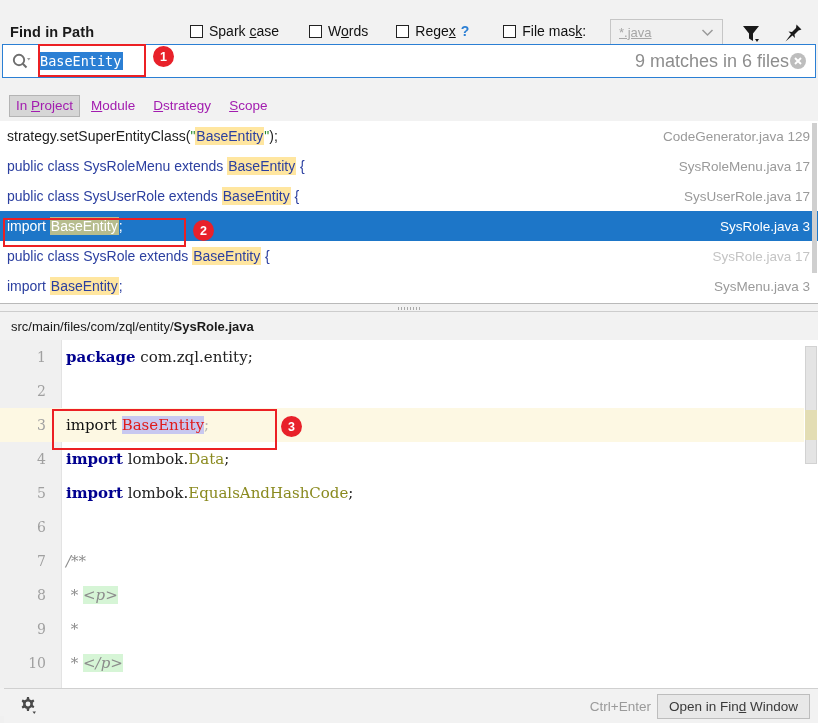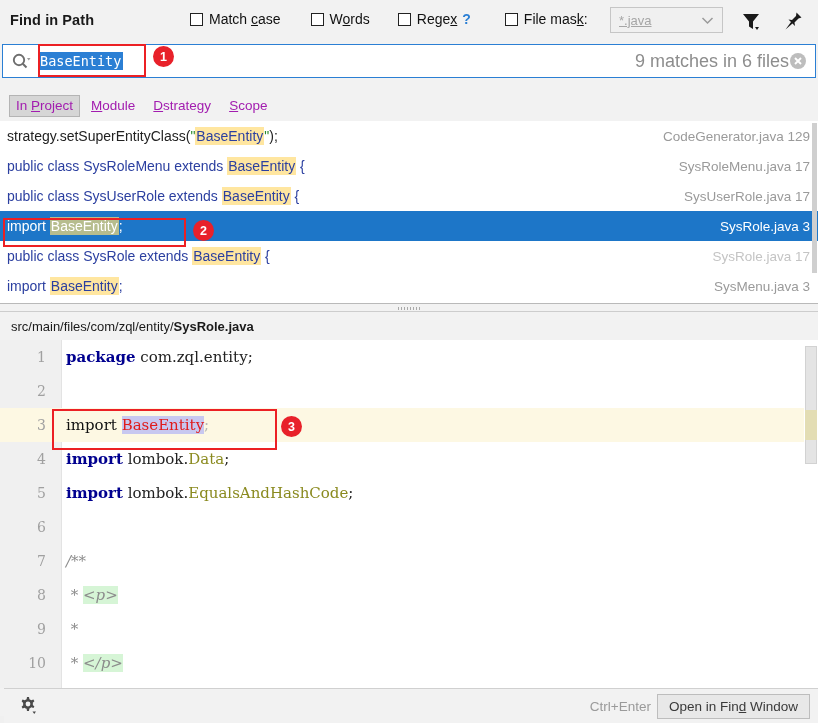--- a/index.html
+++ b/index.html
@@ -10,21 +10,21 @@
     font-family: "Liberation Sans", sans-serif;
   }
   #app {
     position: relative;
     width: 818px; height: 723px;
     background: #f2f2f2;
   }
 
   
   .header {
-    position: absolute; left: 0; top: 0;
+    position: absolute; left: 0; top: 12px;
     width: 818px; height: 42px;
     background: #f2f2f2;
     display: flex; align-items: center;
   }
   .dialog-title {
     position: absolute; left: 10px; top: 12px;
     font-size: 14.5px; font-weight: bold; color: #1a1a1a;
     letter-spacing: 0.1px;
   }
   .opt-row {
@@ -346,21 +346,21 @@
 
 <div id="app">
 
   <div class="header">
     <div class="dialog-title">Find in Path</div>
 
     <div class="opt-row">
 
       <div class="cbx-wrap">
         <span class="cbx"></span>
-        <span class="cbx-label"><span>Match </span><span class="mn">c</span><span>ase</span></span>
+        <span class="cbx-label"><span>Spark </span><span class="mn">c</span><span>ase</span></span>
       </div>
 
       <div class="gap-a"></div>
 
       <div class="cbx-wrap">
         <span class="cbx"></span>
         <span class="cbx-label"><span>W</span><span class="mn">o</span><span>rds</span></span>
       </div>
 
       <div class="gap-b"></div>

